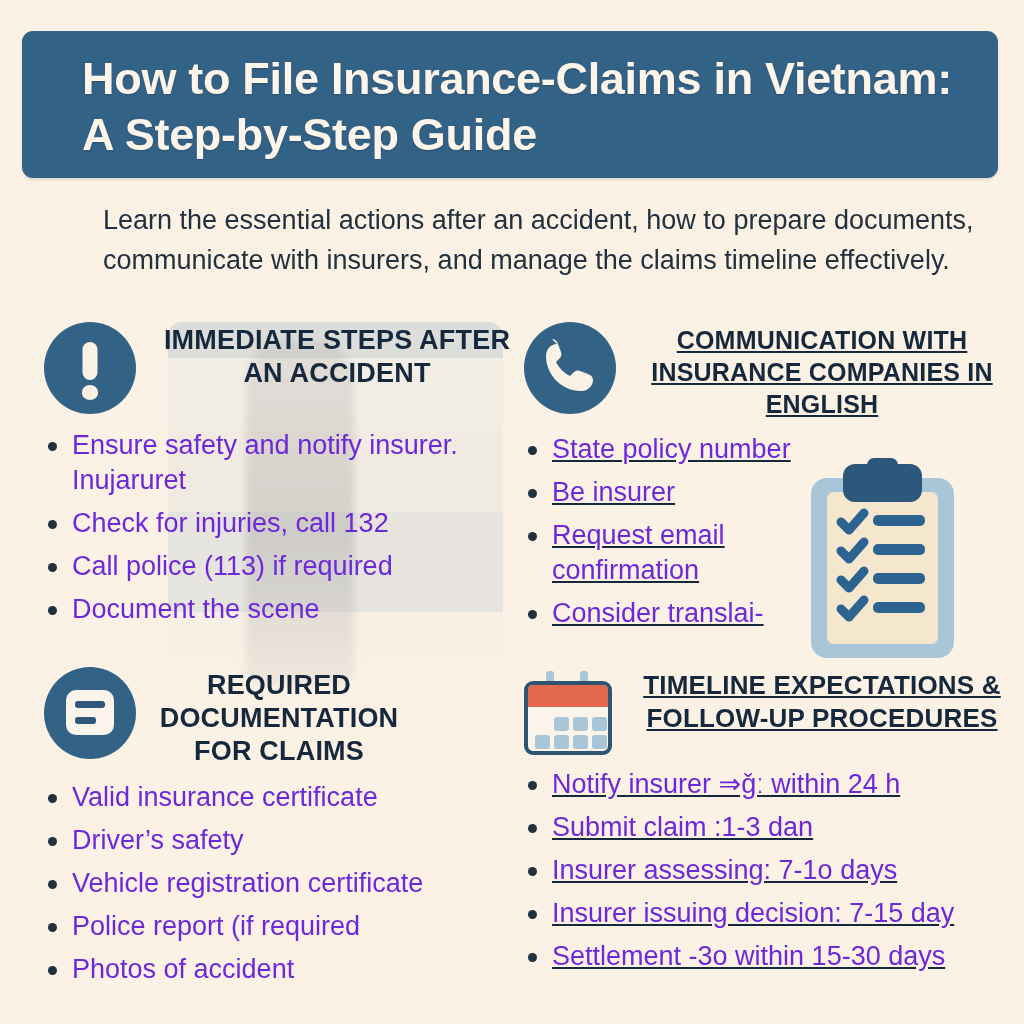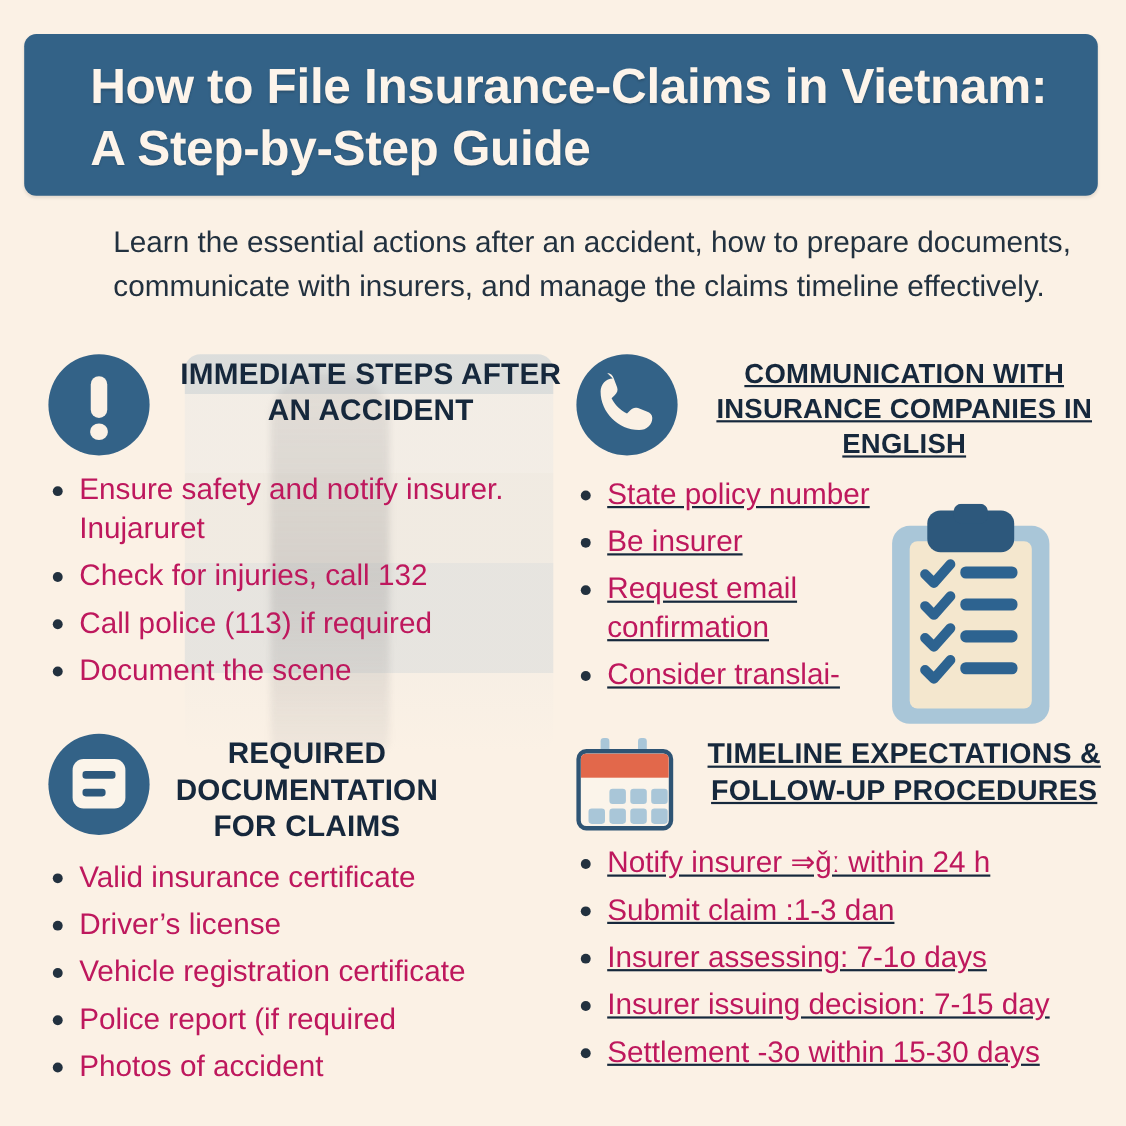--- a/index.html
+++ b/index.html
@@ -61,21 +61,21 @@
   .icon-wrap{ position:absolute; left:4px; top:2px; width:96px; height:96px; }
   .sec-title{
     margin-left:114px; font-size:27px; font-weight:bold; line-height:33px;
     letter-spacing:.2px; color:#16283c; padding-top:4px;
   }
   .sec-title.tight{ font-size:25px; line-height:32px; }
 
   ul.bullets{ list-style:none; margin-top:12px; }
   ul.bullets li{
     position:relative; padding-left:32px; font-size:27px; line-height:35px;
-    margin-bottom:8px; color:#be185d;
+    margin-bottom:8px; color:#6d28d9;
   }
   ul.bullets li:before{
     content:""; position:absolute; left:8px; top:14px;
     width:9px; height:9px; border-radius:50%; background:#22313f;
   }
 
   
   .circ{ width:92px; height:92px; border-radius:50%; background:#336287; position:relative; }
   .excl-bar{ position:absolute; left:50%; top:20px; transform:translateX(-50%);
     width:15px; height:38px; border-radius:8px; background:#fbf1e5; }
@@ -180,21 +180,21 @@
           <div class="doc-card">
             <div class="doc-bar1"></div>
             <div class="doc-bar2"></div>
           </div>
         </div>
       </div>
       <div class="sec-title" style="width:250px">REQUIRED DOCUMENTATION FOR CLAIMS</div>
     </div>
     <ul class="bullets">
       <li>Valid insurance certificate</li>
-      <li>Driver’s license</li>
+      <li>Driver’s safety</li>
       <li>Vehicle registration certificate</li>
       <li>Police report (if required</li>
       <li>Photos of accident</li>
     </ul>
   </div>
 
   <div class="col col-r row-b">
     <div class="sec-head" style="min-height:80px">
       <div class="icon-wrap">
         <div class="cal">

